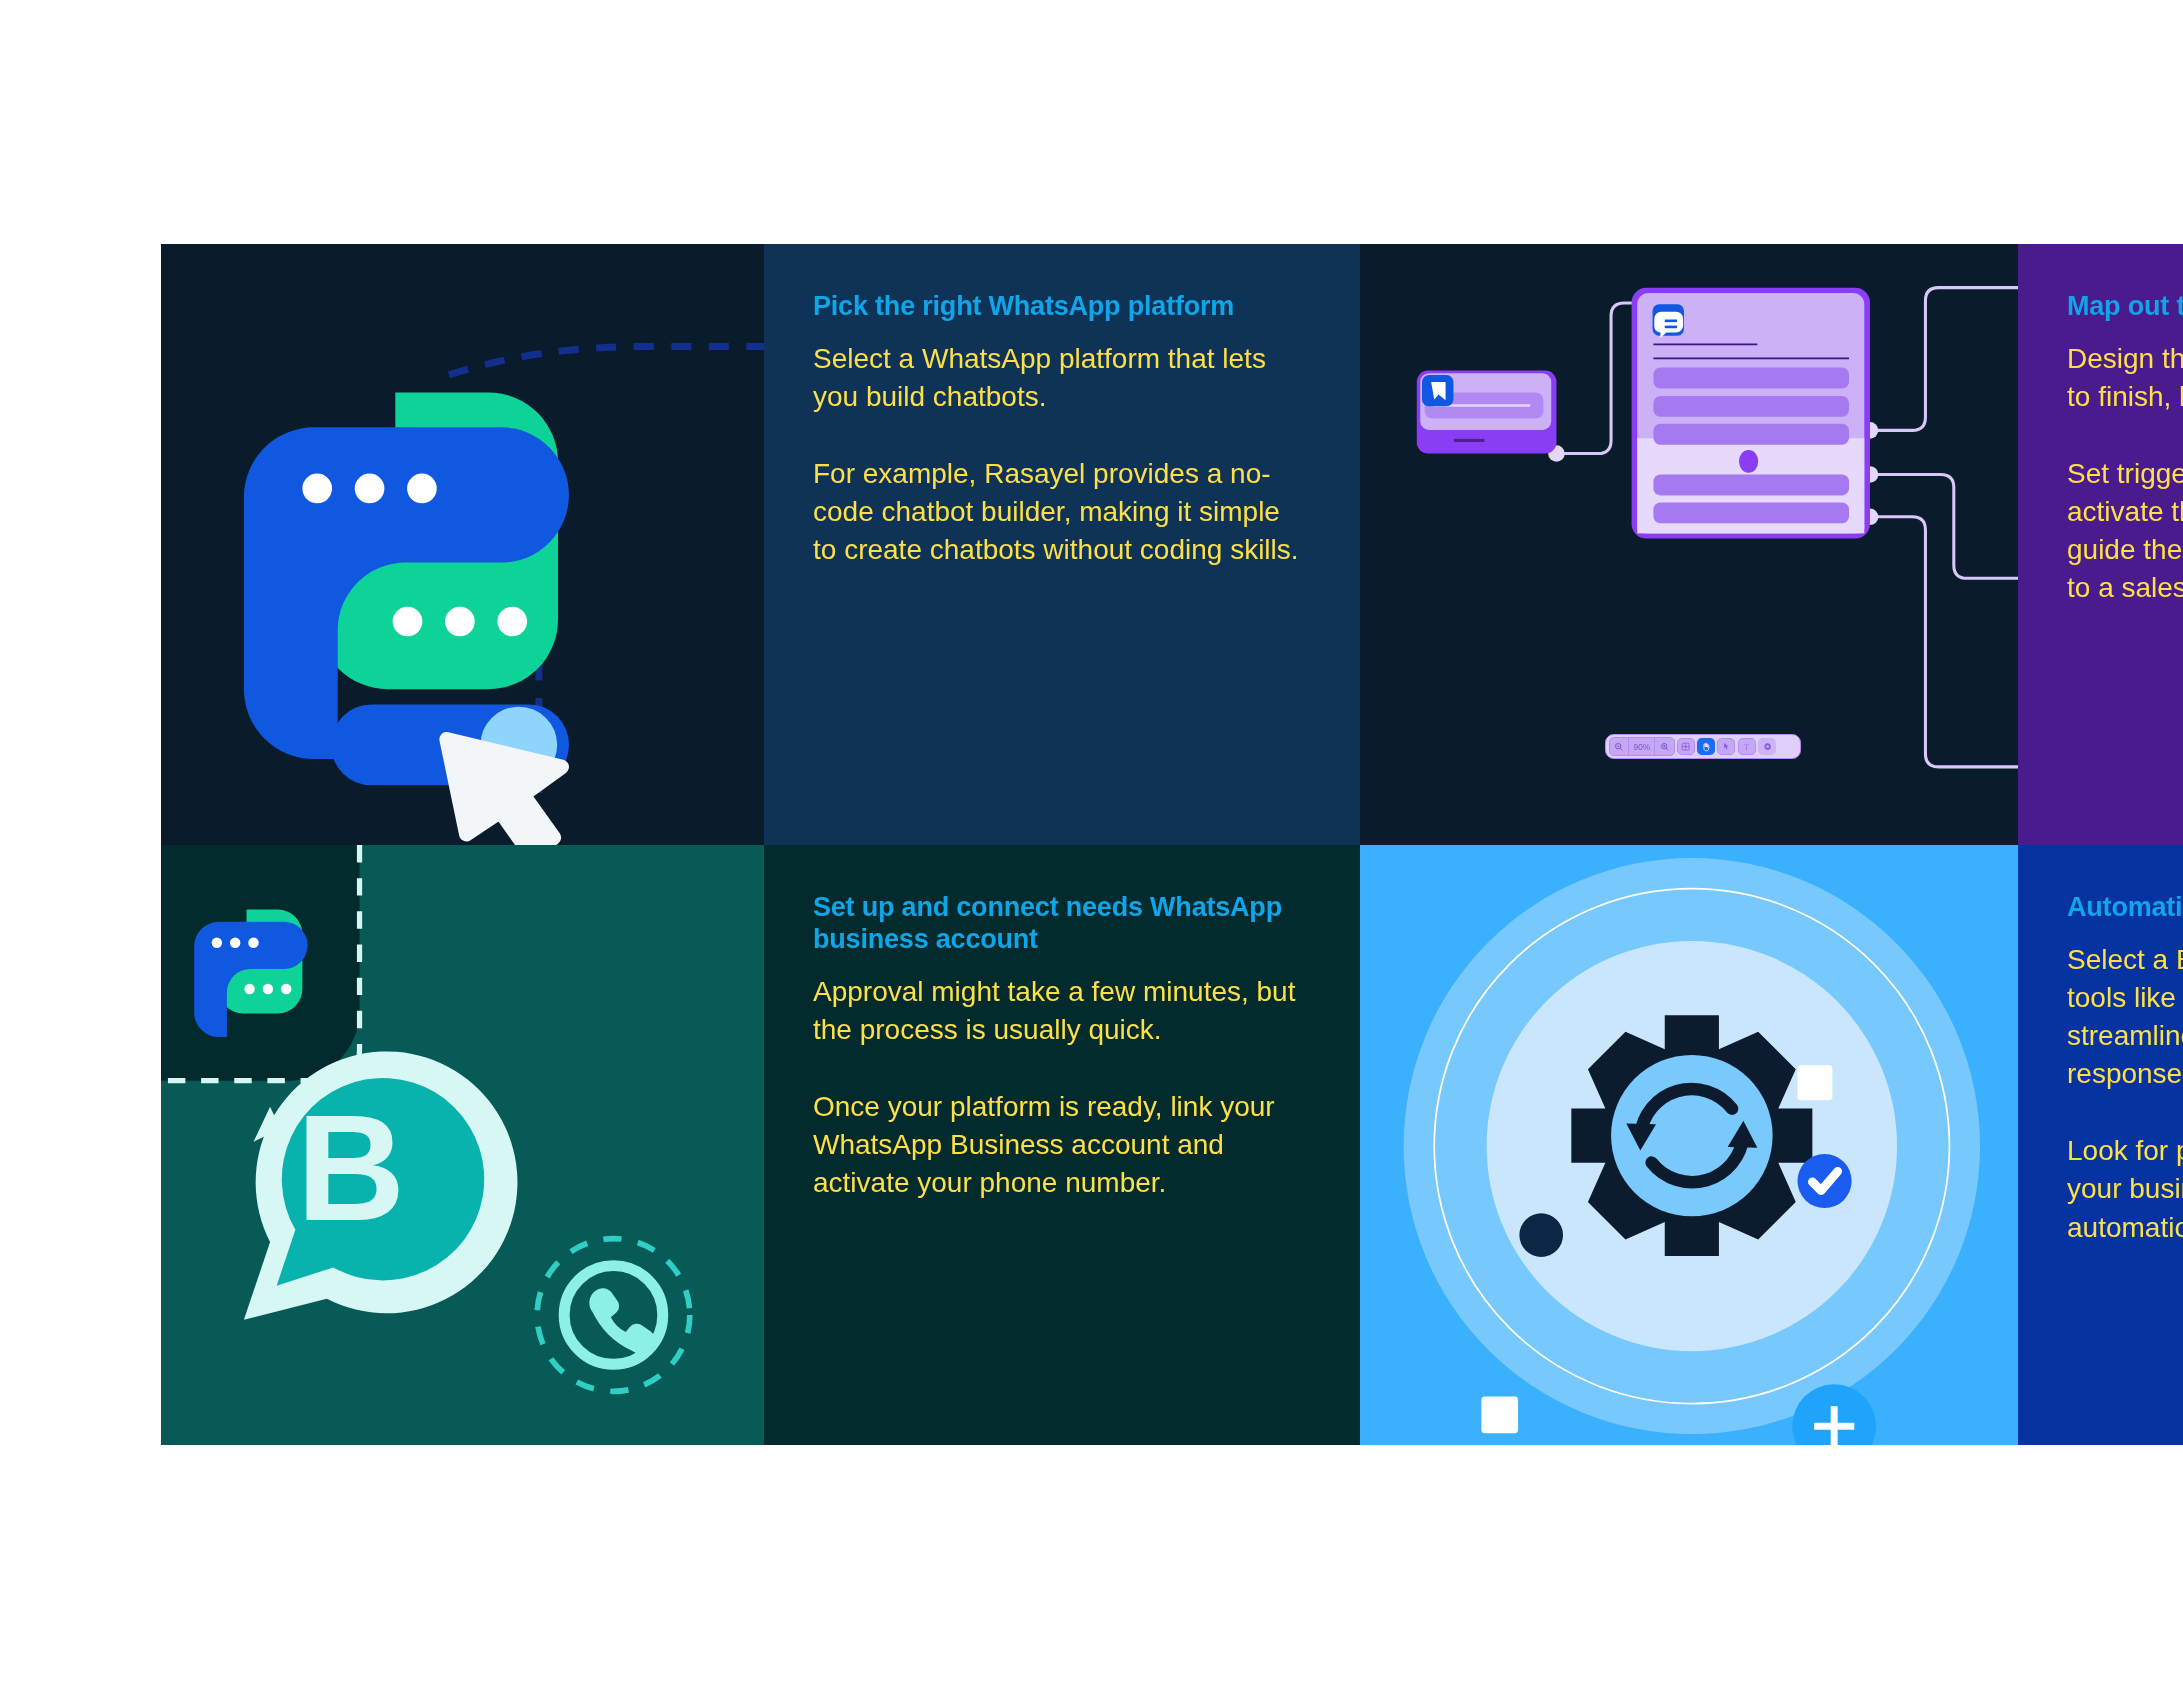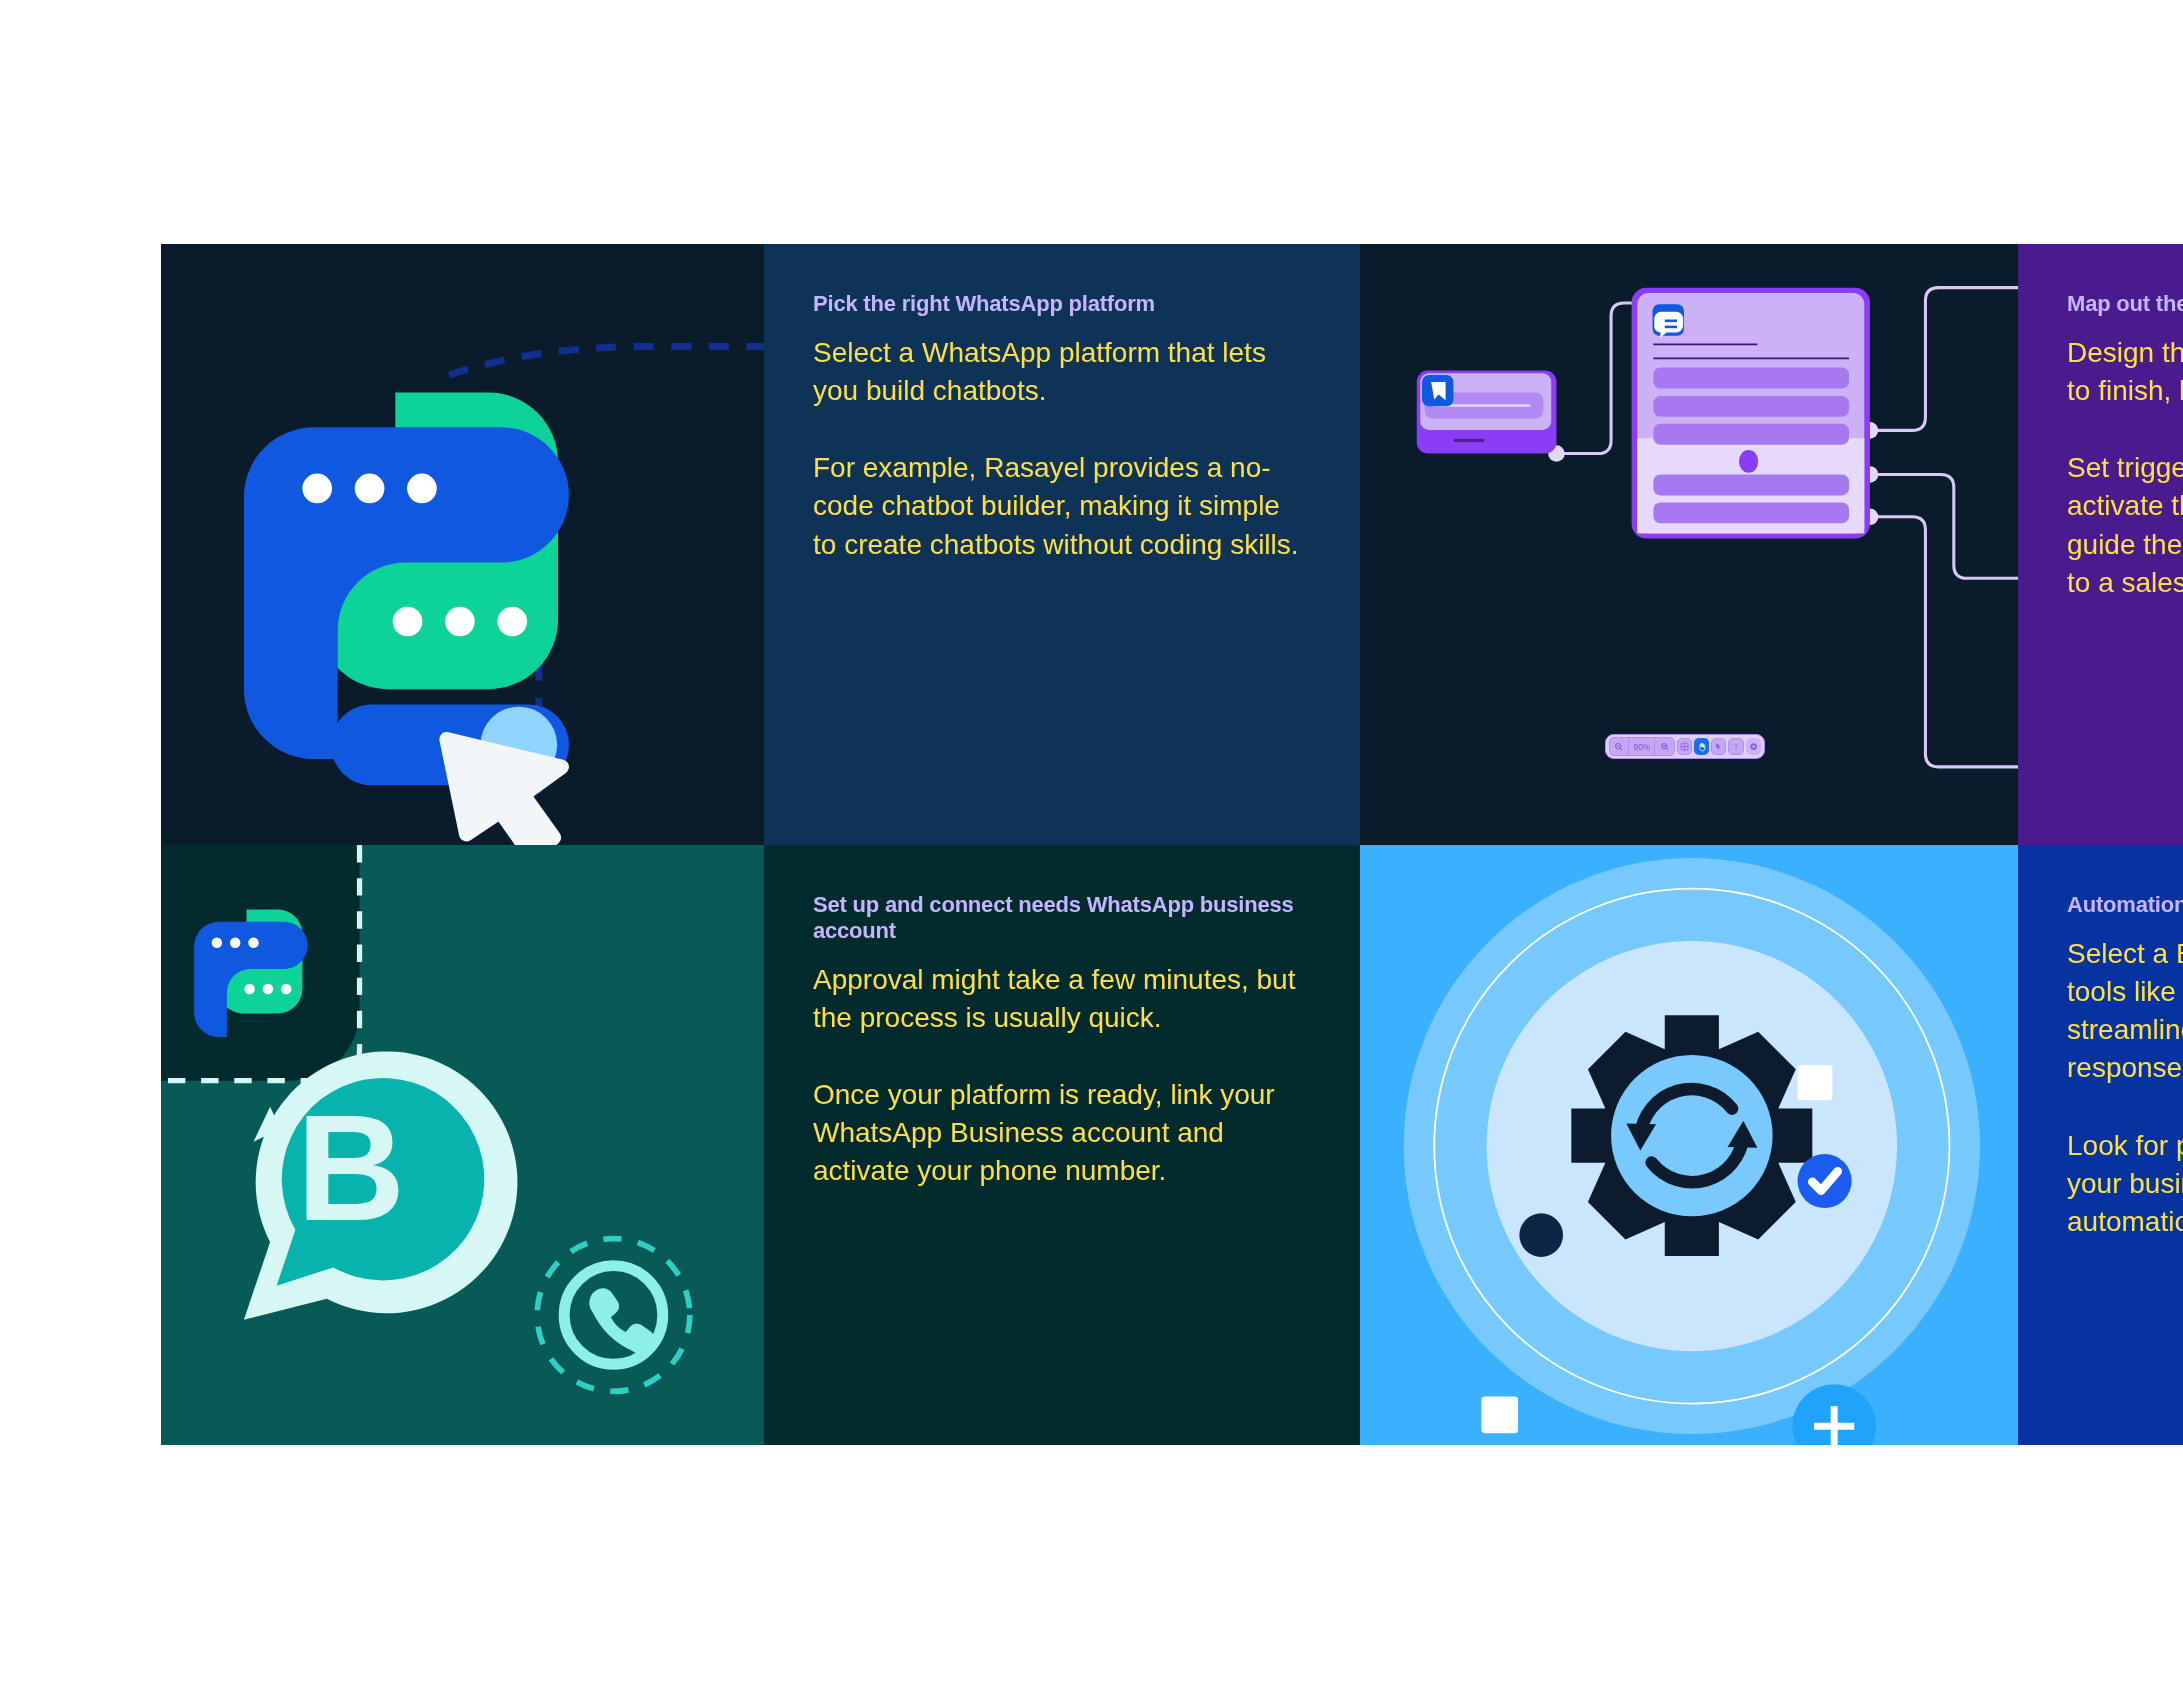--- a/index.html
+++ b/index.html
@@ -17,21 +17,21 @@
   .bg-darknavy{background:#0a1b2b;}
   .bg-navy{background:#0f3356;}
   .bg-purple{background:#4a1b8c;}
   .bg-teal{background:#075a55;}
   .bg-darkteal{background:#032a2c;}
   .bg-skyblue{background:#3bb0fc;}
   .bg-royal{background:#0733a0;}
 
   
   .panel{padding:47px 49px 0 49px;box-sizing:border-box;}
-  .panel h2{margin:0 0 17.5px 0;color:#c4b5fd;font-size:22px;line-height:1.17;
+  .panel h2{margin:0 0 17.5px 0;color:#0ea5e9;font-size:27px;line-height:1.17;
             font-weight:bold;letter-spacing:-0.2px;}
   .panel p{margin:0 0 18.3px 0;color:#fde047;font-size:28px;line-height:1.36;font-weight:400;}
   .panel p:last-child{margin-bottom:0;margin-top:39px;}
 
   
   .ill{position:absolute;left:0;top:0;width:100%;height:100%;}
 
   
   .abs{position:absolute;}
 </style>
@@ -127,21 +127,21 @@
 
           <rect x="672" y="283" width="448" height="48" rx="16" fill="#a679f1"></rect>
           <rect x="672" y="348" width="448" height="48" rx="16" fill="#a679f1"></rect>
           <rect x="672" y="412" width="448" height="48" rx="16" fill="#a679f1"></rect>
           <ellipse cx="890" cy="498" rx="22" ry="26" fill="#8a3df5"></ellipse>
           <rect x="672" y="528" width="448" height="48" rx="16" fill="#a679f1"></rect>
           <rect x="672" y="592" width="448" height="48" rx="16" fill="#a679f1"></rect>
         </g>
       </svg>
 
-      <div class="abs" style="left:245px;top:490px;width:160px;height:25px;border-radius:8.7px;
+      <div class="abs" style="left:245px;top:490px;width:196px;height:25px;border-radius:8.7px;
                   background:#ded0fa;border:1.7px solid #b58bf3;box-sizing:border-box;
                   display:flex;align-items:center;padding:0 3.1px;gap:2.2px;">
 
         <div style="display:flex;align-items:center;background:#c5a8f4;border:0.9px solid #b58bf3;border-radius:4.8px;height:17.5px;">
           <div style="width:18.3px;height:17.5px;display:flex;align-items:center;justify-content:center;border-right:0.9px solid #b58bf3;">
             <svg width="9.6" height="9.6" viewBox="0 0 24 24" fill="none" stroke="#7e4fdd" stroke-width="2.4">
               <circle cx="10.5" cy="10.5" r="6.8"></circle>
                 <line x1="15.6" y1="15.6" x2="21" y2="21"></line>
               <line x1="7.2" y1="10.5" x2="13.8" y2="10.5"></line>
             </svg>

